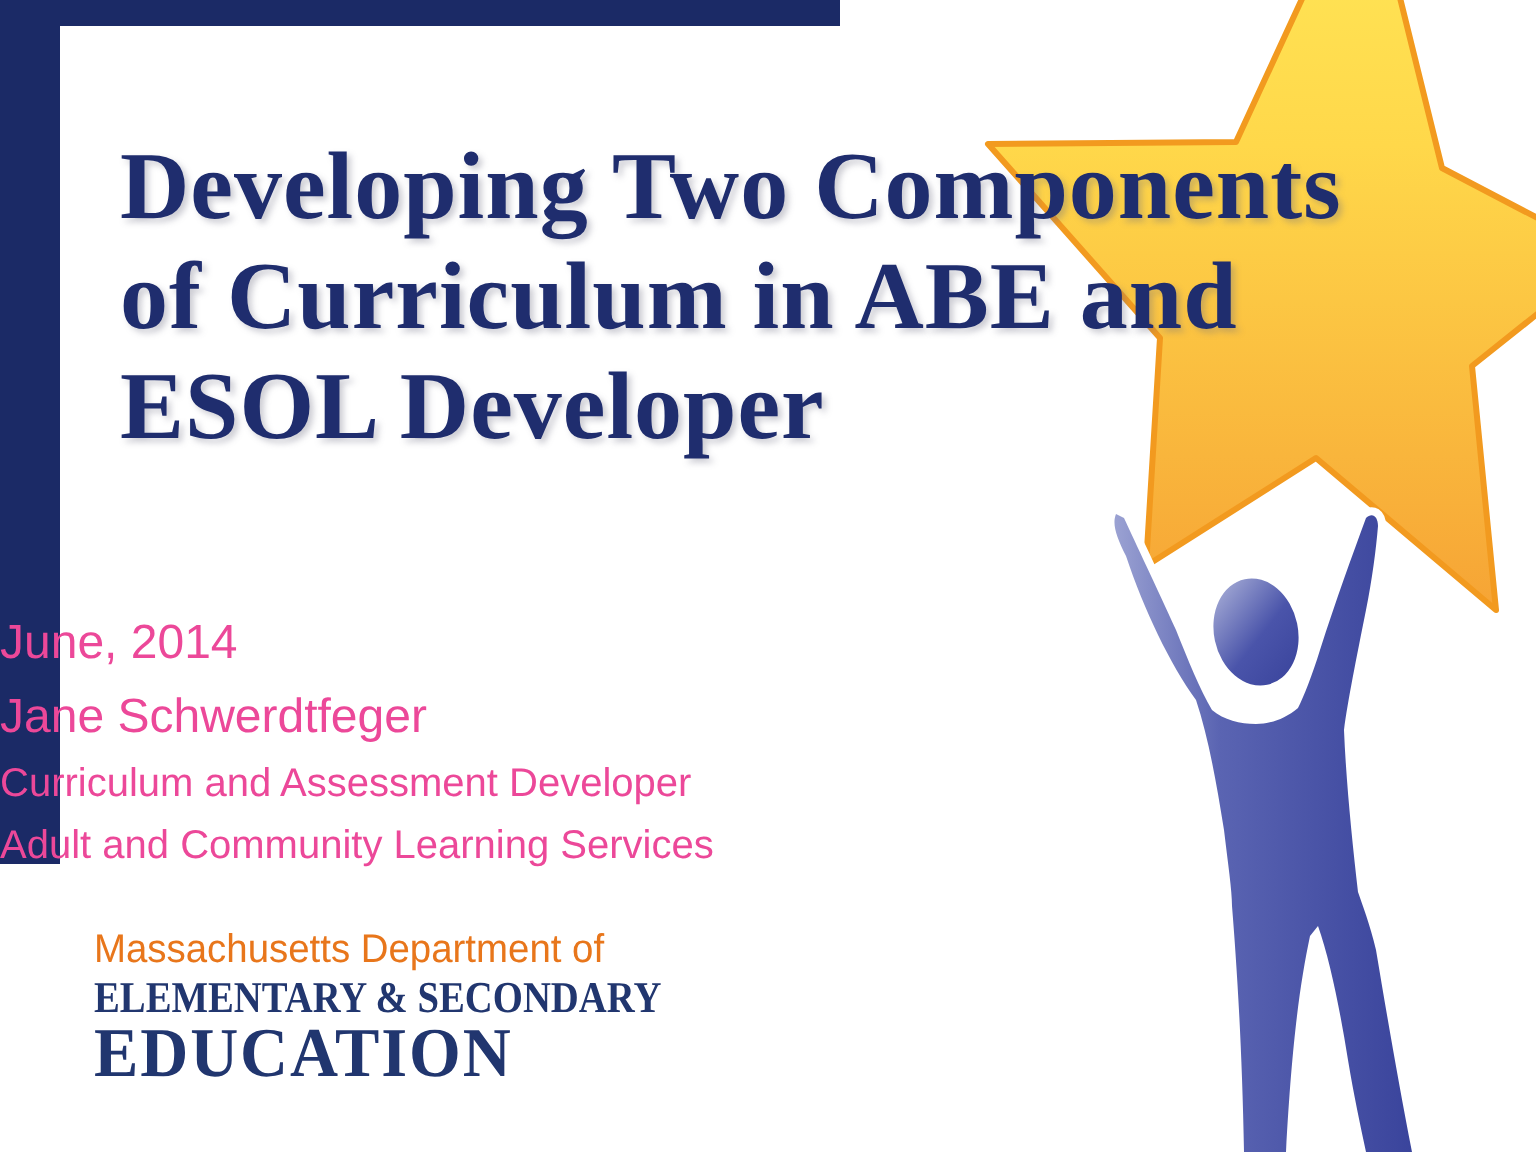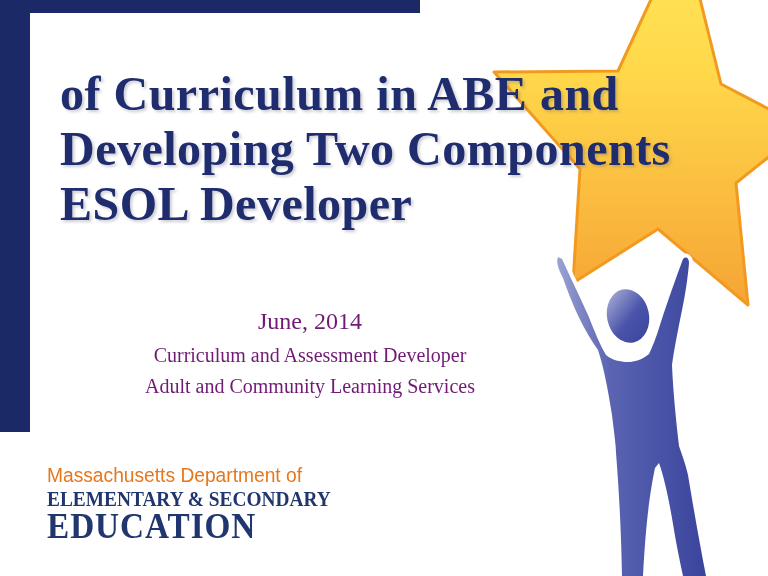--- a/index.html
+++ b/index.html
@@ -15,23 +15,22 @@
   
   .title{
     position:absolute;left:60px;top:66px;width:648px;z-index:3;
     font-family:"Liberation Serif","DejaVu Serif",serif;
     font-size:48px;line-height:55px;letter-spacing:0.5px;
     color:#1f2d6e;font-weight:600;
     text-shadow:2px 2px 3px rgba(110,110,130,0.35);
   }
   
   .subtitle{
-    position:absolute;left:0;top:303px;width:620px;z-index:3;text-align:center;
-    color:#701a75;
-    font-family:Liberation Serif, serif;
+    position:absolute;left:0;top:303px;width:620px;z-index:3;
+    color:#ec4899;
   }
   .sub-line-lg{font-size:24px;line-height:37px;font-weight:400;}
   .sub-line-sm{font-size:20px;line-height:31px;font-weight:400;}
   
   .logo{position:absolute;left:47px;top:443px;z-index:3;white-space:nowrap;margin-top:20px;}
   .logo-top{
     font-size:20px;line-height:24px;color:#e8761b;font-weight:500;
     transform:scaleX(0.96);transform-origin:left;
   }
   .logo-mid{
@@ -99,27 +98,28 @@
              C 642 360, 634 362, 628 362
              C 620 362, 612 360, 606 355
              C 600 345, 594 330, 588 315
              C 578 293, 568 272, 562 259
              Z" fill="url(#personGrad)" stroke="#ffffff" stroke-width="8" stroke-linejoin="round" paint-order="stroke"></path>
 
     <ellipse cx="628" cy="316" rx="21" ry="27" transform="rotate(-12 628 316)" fill="url(#headGrad)" stroke="#ffffff" stroke-width="6" paint-order="stroke"></ellipse>
   </svg>
 
   <div class="title">
+    <div>Developing Two Components</div>
     <div>of Curriculum in ABE and</div>
-    <div>Developing Two Components</div>
     <div>ESOL Developer</div>
   </div>
 
   <div class="subtitle">
     <div class="sub-line-lg">June, 2014</div>
+    <div class="sub-line-lg">Jane Schwerdtfeger</div>
     <div class="sub-line-sm">Curriculum and Assessment Developer</div>
     <div class="sub-line-sm">Adult and Community Learning Services</div>
   </div>
 
   <div class="logo">
     <div class="logo-top">Massachusetts Department of</div>
     <div class="logo-mid">ELEMENTARY &amp; SECONDARY</div>
     <div class="logo-bot">EDUCATION</div>
   </div>
 

